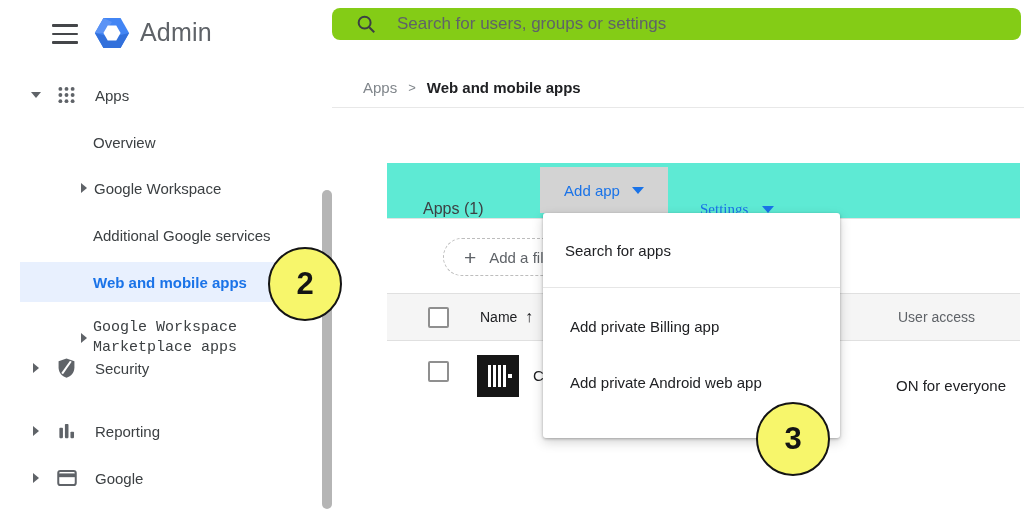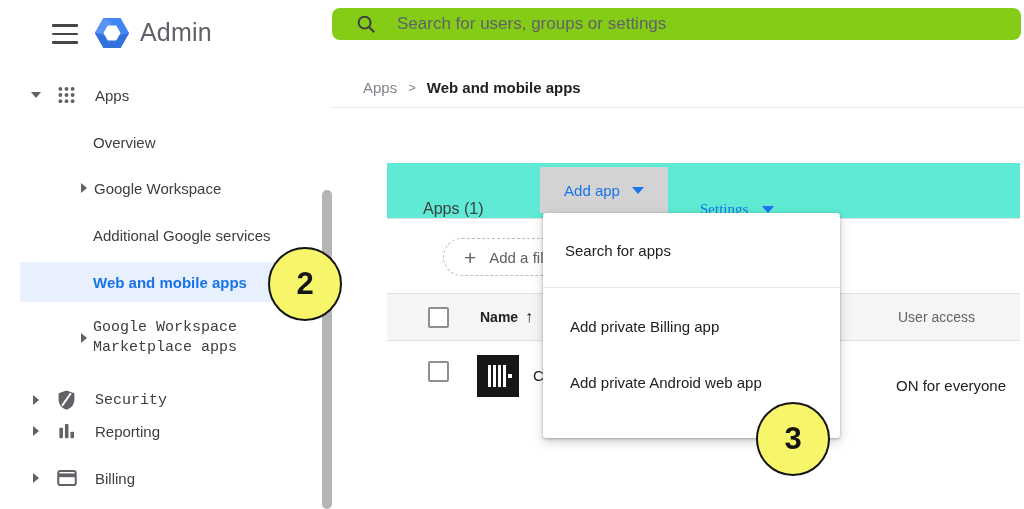--- a/index.html
+++ b/index.html
@@ -53,21 +53,21 @@
   .settings-btn { position:absolute; left:313px; display:flex; align-items:center; gap:14px; cursor:pointer;font-family:Liberation Serif, serif; }
   .filter-row { position:absolute; left:387px; top:219px; width:633px; height:74px; background:#ffffff; }
   .filter-chip { position:absolute; left:56px; top:19px; height:38px; padding:0 20px;
     border:1px dashed #bdbdbd; border-radius:19px; display:flex; align-items:center; gap:13px;
     color:#5f6368; font-size:15px; cursor:pointer; background:#fff; }
   .plus-glyph { font-size:21px; color:#5f6368; font-weight:400; line-height:1; }
   .table-header { position:absolute; left:387px; top:293px; width:633px; height:48px; background:#f5f5f5;
     border-top:1px solid #e0e0e0; border-bottom:1px solid #e0e0e0; display:flex; align-items:center; }
   .checkbox { position:absolute; left:41px; width:21px; height:21px; border:2px solid #8f8f8f;
     border-radius:2px; background:#fff; cursor:pointer; }
-  .col-name { position:absolute; left:93px; font-size:14px; font-weight:bold; color:#202124; }
+  .col-name { position:absolute; left:93px; font-size:14px; font-weight:normal; color:#202124; }
   .sort-arrow { position:absolute; left:138px; font-size:16px; color:#202124; }
   .col-access { position:absolute; left:511px; font-size:14px; color:#5f6368; font-weight:500; }
   .table-row { position:absolute; left:387px; top:341px; width:633px; height:80px; background:#fff; }
   .table-row .checkbox { top:20px; }
   .app-icon { position:absolute; left:90px; top:14px; width:42px; height:42px; background:#161616; }
   .app-name-partial { position:absolute; left:146px; top:26px; font-size:15px; color:#202124; }
   .cell-access { position:absolute; left:509px; top:36px; font-size:15px; color:#202124; }
   
   .menu { position:absolute; left:543px; top:213px; width:297px; background:#fff; z-index:50;
     border-radius:3px; box-shadow:0 1px 3px rgba(0,0,0,.28), 0 4px 12px rgba(0,0,0,.18); }
@@ -146,21 +146,21 @@
 
 <div class="selected-row" style="top:262px;">
   <span class="side-label" style="left:73px;">Web and mobile apps</span>
 </div>
 
 <div class="side-row" style="top:316px; height:44px;font-family:Liberation Mono, monospace;">
   <span class="caret-right" style="left:81px;"></span>
   <span class="side-label two-line" style="left:93px;">Google Workspace Marketplace apps</span>
 </div>
 
-<div class="side-row" style="top:385px; height:30px;font-family:Liberation Mono, monospace;">
+<div class="side-row" style="top:353px; height:30px;">
   <span class="caret-right" style="left:33px;"></span>
   <svg class="side-icon" width="19" height="21" viewBox="0 0 24 26">
     <path d="M12 1 L22 4.6 V12 C22 18.6 17.8 23.4 12 25.2 C6.2 23.4 2 18.6 2 12 V4.6 Z" fill="#5f6368"></path>
     <line x1="17.5" y1="4.5" x2="6.5" y2="20" stroke="#ffffff" stroke-width="2.6"></line>
   </svg>
   <span class="side-label" style="left:95px;">Security</span>
 </div>
 
 <div class="side-row" style="top:416px; height:30px;">
   <span class="caret-right" style="left:33px;"></span>
@@ -171,21 +171,21 @@
   </svg>
   <span class="side-label" style="left:95px;">Reporting</span>
 </div>
 
 <div class="side-row" style="top:463px; height:30px;">
   <span class="caret-right" style="left:33px;"></span>
   <svg class="side-icon" width="20" height="17" viewBox="0 0 24 20">
     <rect x="1.5" y="1.5" width="21" height="17" rx="2.5" fill="none" stroke="#5f6368" stroke-width="2.4"></rect>
     <rect x="1.5" y="4.5" width="21" height="4.5" fill="#5f6368"></rect>
   </svg>
-  <span class="side-label" style="left:95px;">Billing</span>
+  <span class="side-label" style="left:95px;">Google</span>
 </div>
 
 <div class="scroll-thumb"></div>
 
 <div class="toolbar">
   <span class="toolbar-title">Apps (1)</span>
   <div class="addapp-btn">
     <span class="blue-label">Add app</span>
     <span class="blue-caret"></span>
   </div>

